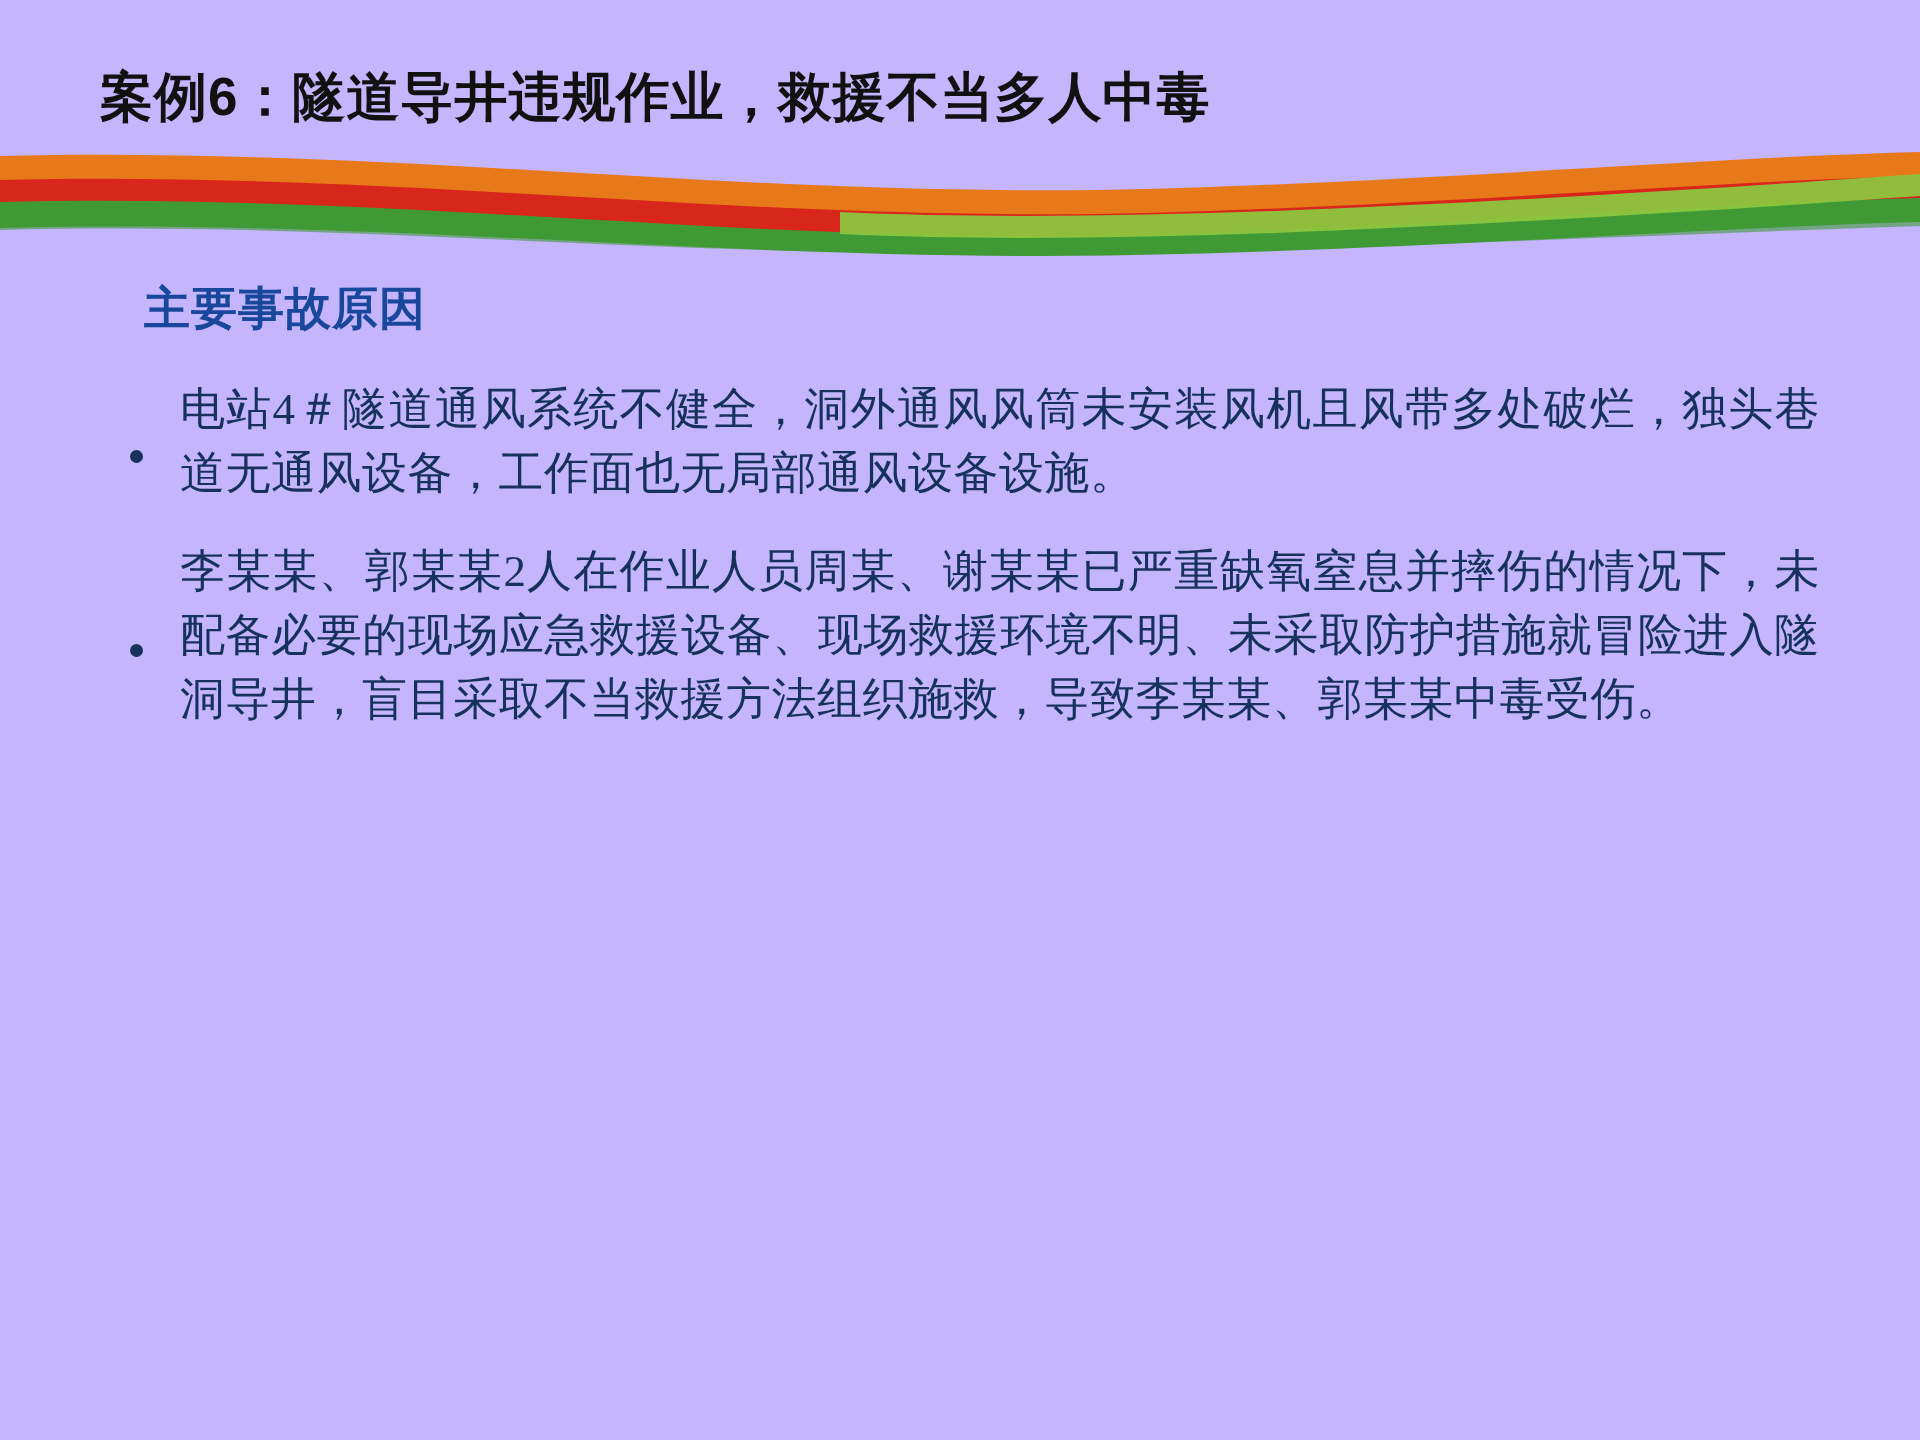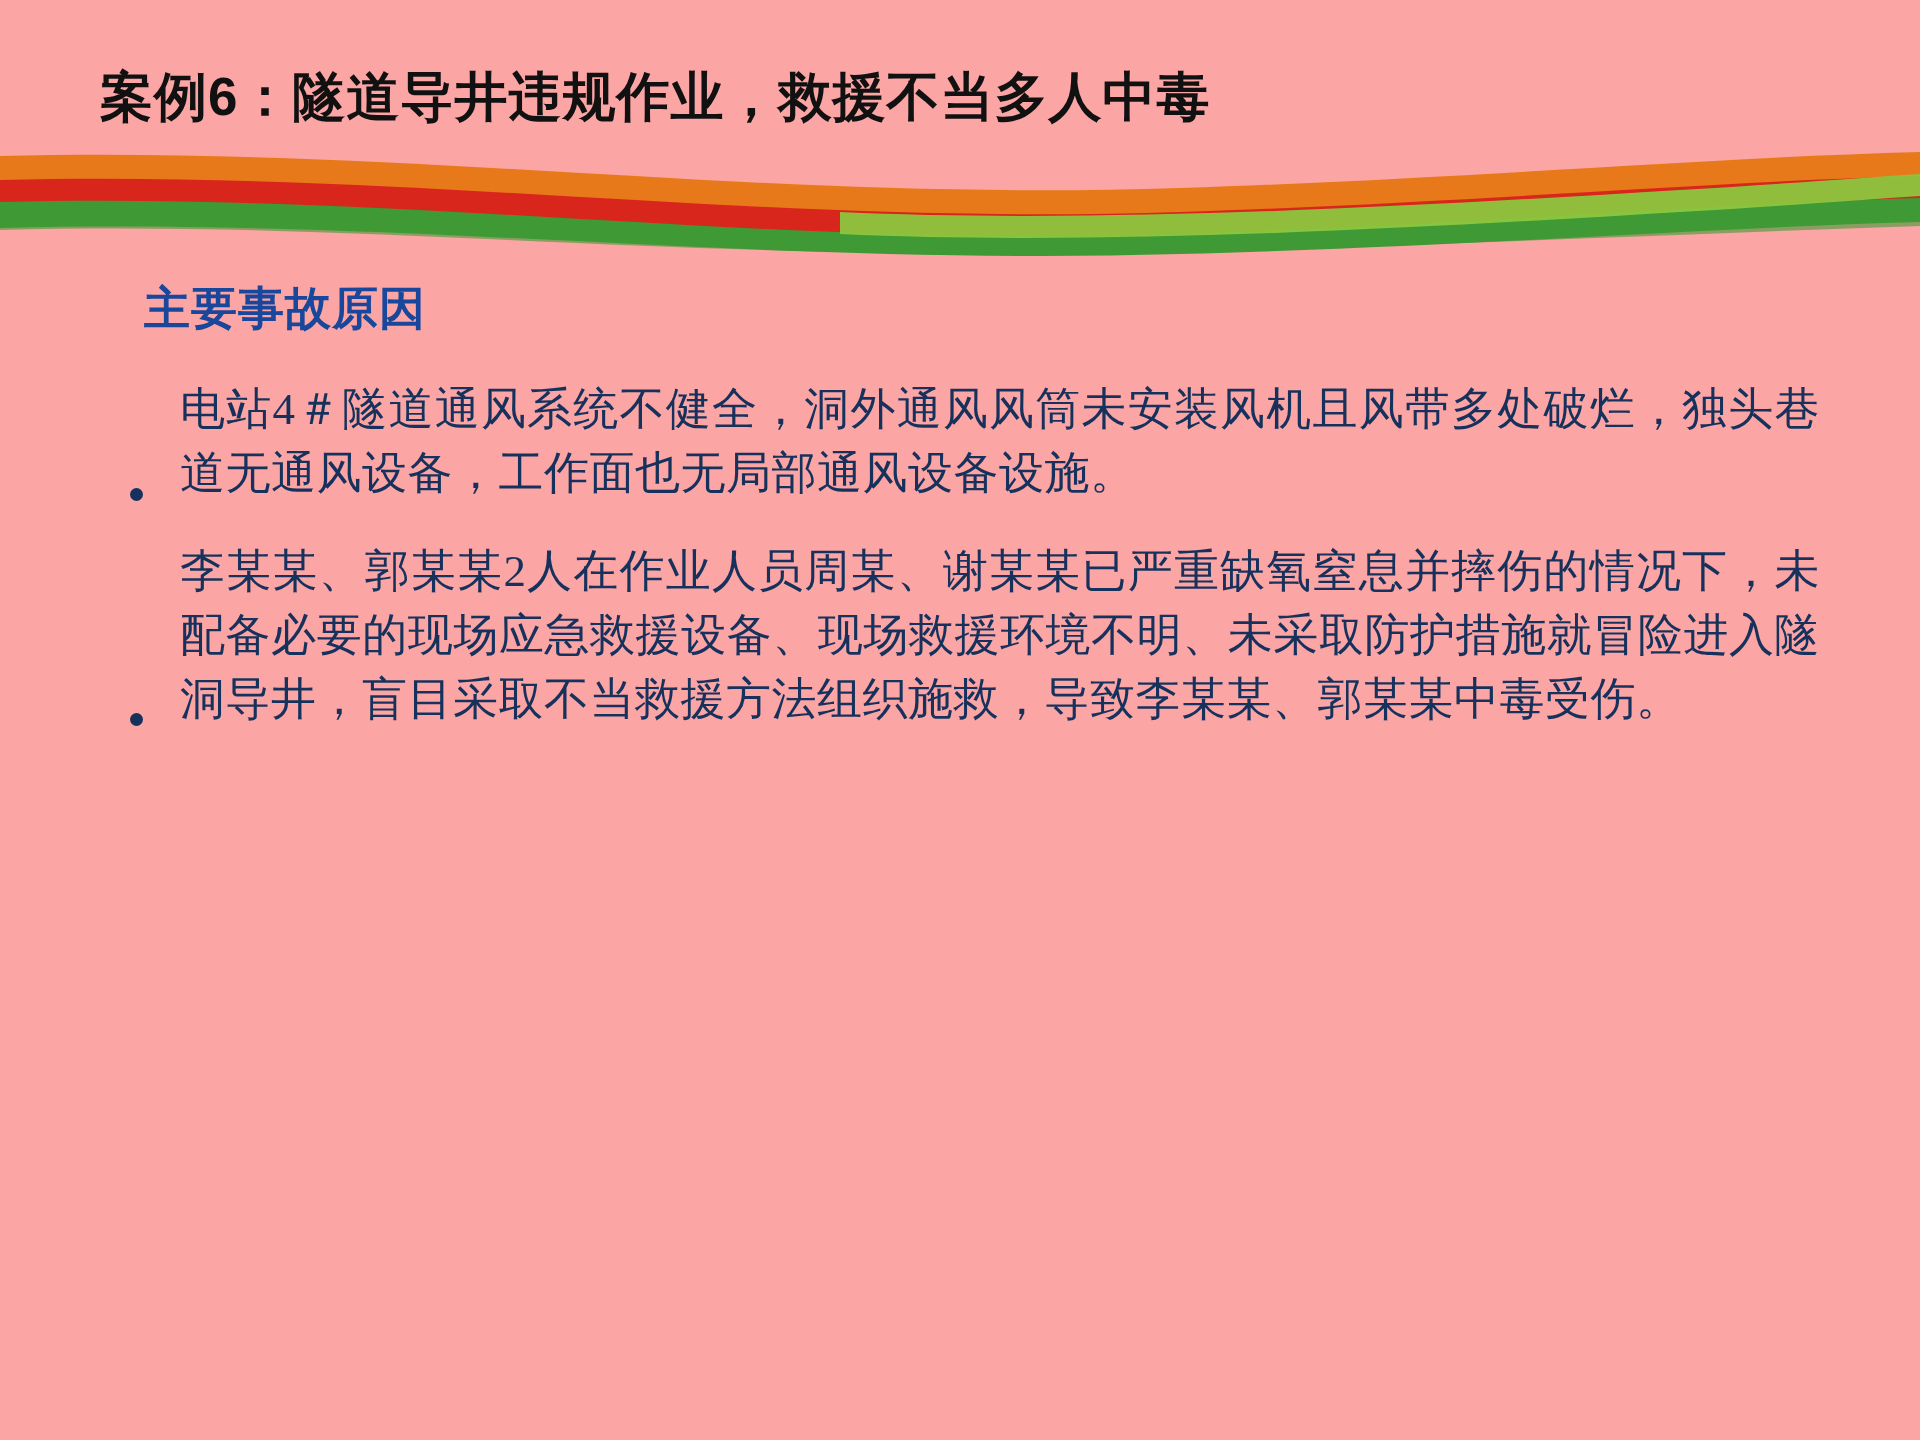--- a/index.html
+++ b/index.html
@@ -10,21 +10,21 @@
     width: 1920px;
     height: 1440px;
     background: #ffffff;
     font-family: "Liberation Sans", sans-serif;
     overflow: hidden;
   }
   .slide {
     position: relative;
     width: 1920px;
     height: 1440px;
-    background: #fca5a5;
+    background: #c4b5fd;
     box-sizing: border-box;
   }
 
   
   .slide-title {
     position: absolute;
     left: 100px;
     top: 62px;
     font-size: 53px;
     font-weight: bold;
@@ -62,21 +62,21 @@
 
   .bullet-list {
     position: absolute;
     left: 120px;
     top: 378px;
     width: 1700px;
   }
 
   .bullet-item {
     display: flex;
-    align-items: flex-end;
+    align-items: center;
     margin-bottom: 34px;
   }
 
   .bullet-dot {
     flex: 0 0 auto;
     width: 60px;
     padding-top: 22px;
     text-align: left;
     color: #16325c;
     font-size: 30px;

